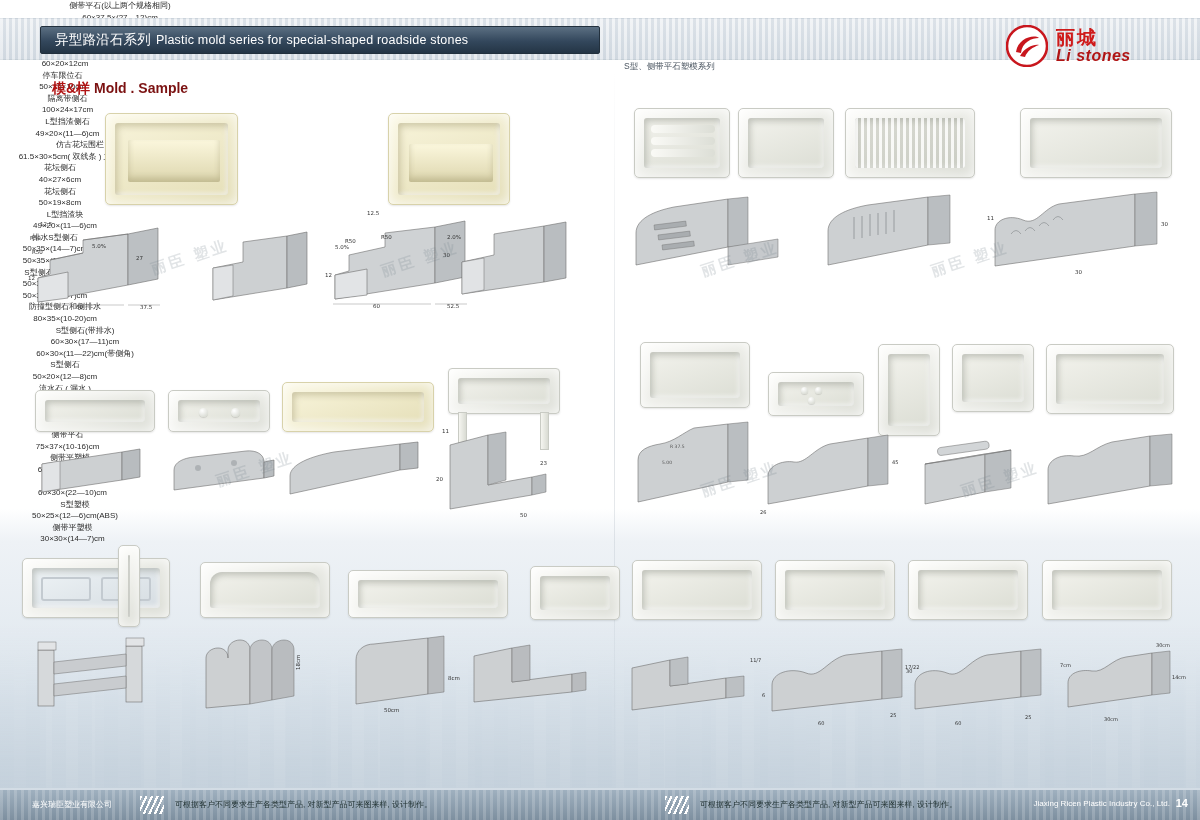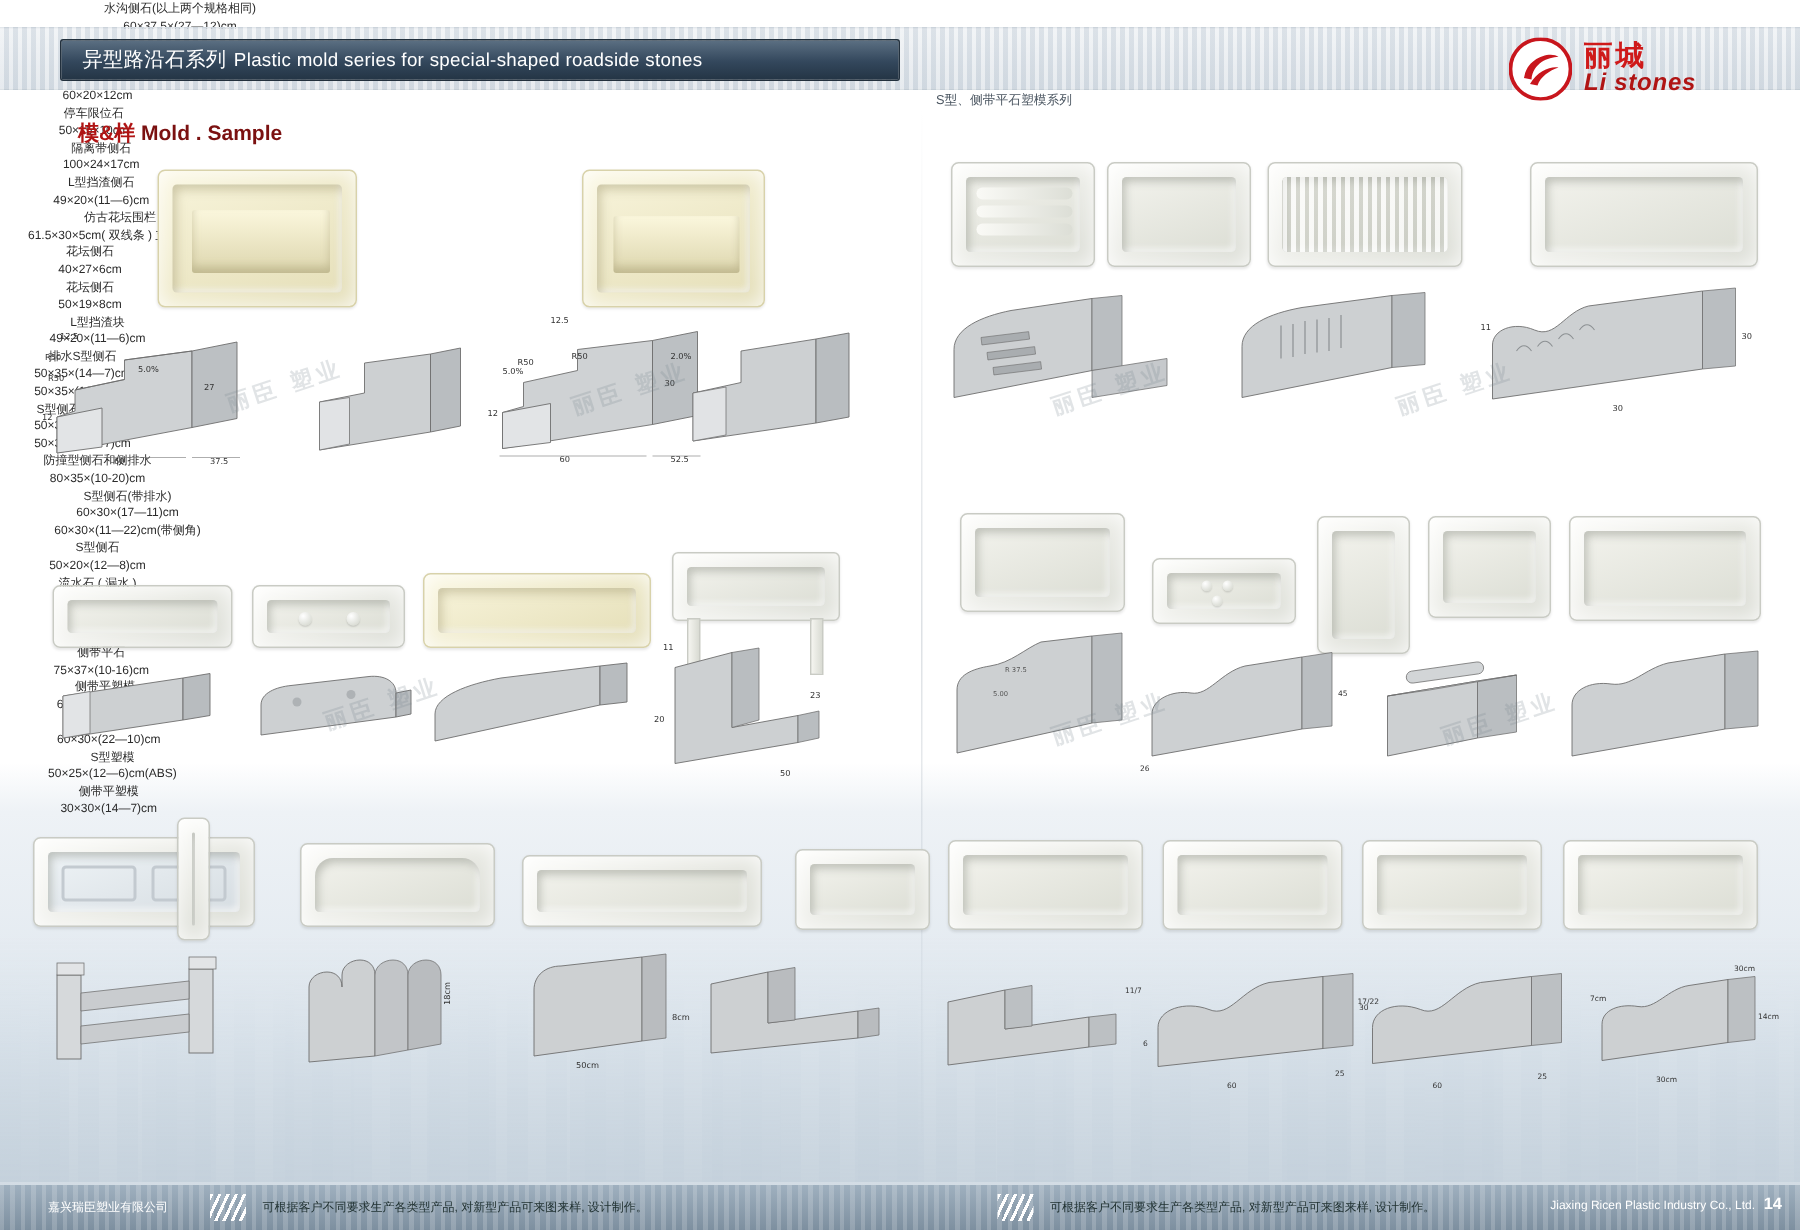--- a/index.html
+++ b/index.html
@@ -278,21 +278,21 @@
   </div>
   <div class="blk" style="left:448px; top:212px;">
     <svg width="135" height="92" viewBox="0 0 135 92">
       <path d="M14 82 L14 50 L46 43 L46 22 L96 14 L96 70 L14 82 Z" fill="#cdd0d2" stroke="#6e6e6e" stroke-width=".6"></path>
       <path d="M96 14 L118 10 L118 66 L96 70 Z" fill="#b9bdc0" stroke="#6e6e6e" stroke-width=".6"></path>
       <path d="M14 50 L36 46 L36 78 L14 82 Z" fill="#e1e3e5" stroke="#6e6e6e" stroke-width=".5"></path>
     </svg>
   </div>
 
   <div class="caption" style="left:48px; top:315px; width:240px;">
-    <span class="cn">水沟侧石(以上两个规格相同)</span>
+    <span class="cn">侧带平石(以上两个规格相同)</span>
     <span class="sz">60×37.5×(27—12)cm</span>
   </div>
   <div class="caption" style="left:348px; top:315px; width:240px;">
     <span class="cn">侧带平石 (以上两个规格相同)</span>
     <span class="sz">60×52.5×(30—12)cm</span>
   </div>
 
   <div class="item" style="left:35px; top:390px;">
     <div class="mold" style="width:120px;height:42px;">
         <div class="cavity"></div>

